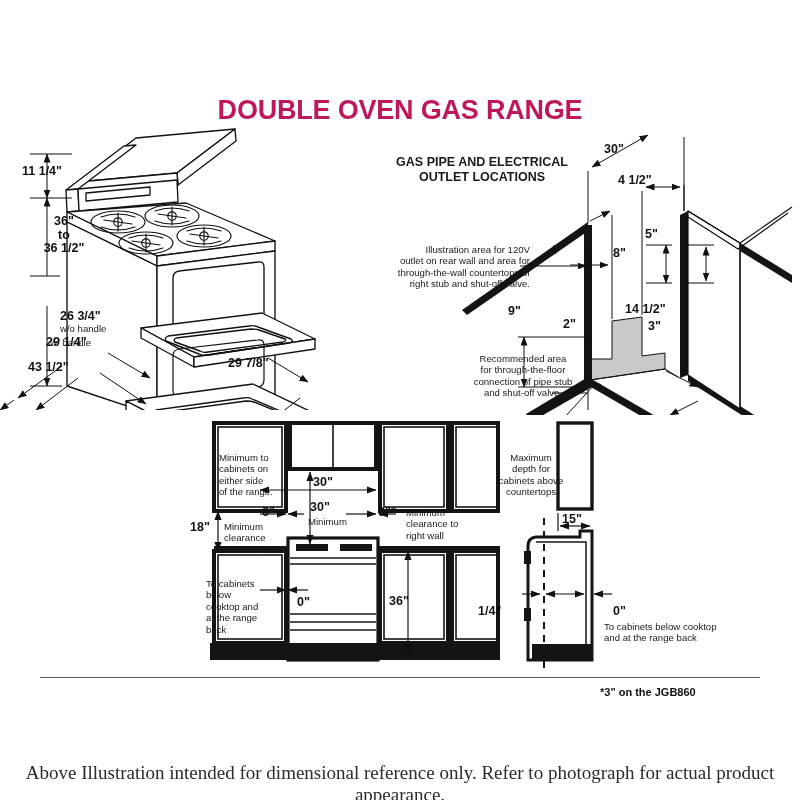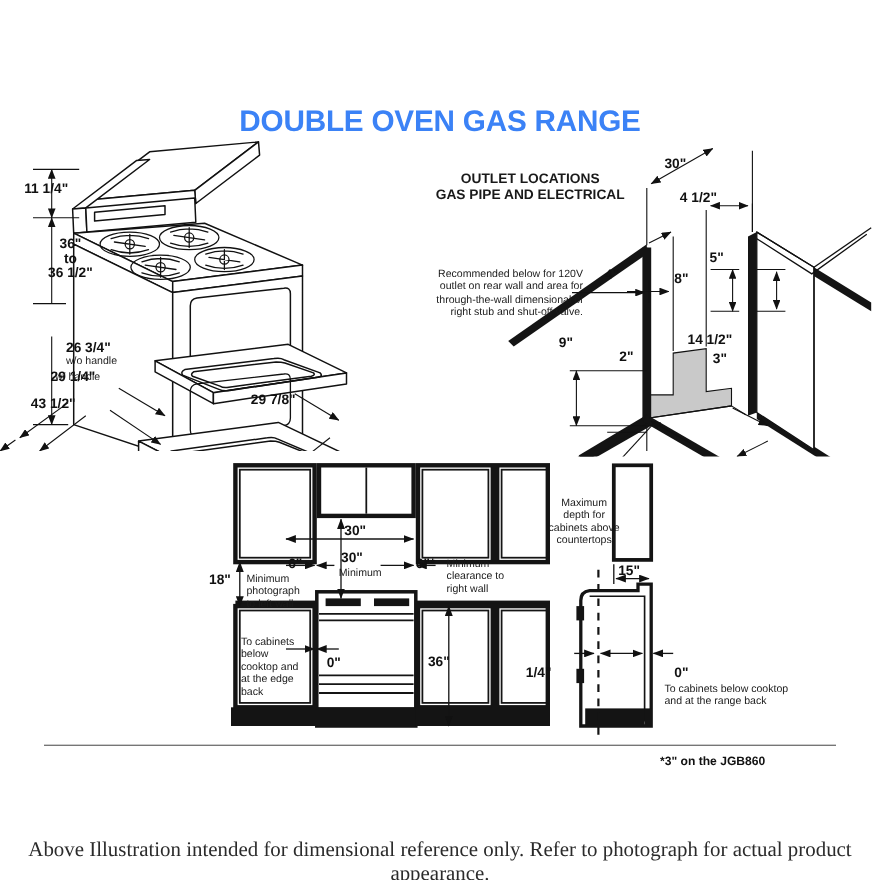--- a/index.html
+++ b/index.html
@@ -4,21 +4,21 @@
 <title>Double Oven Gas Range — Dimension Diagram</title>
 <style>
   html,body{margin:0;padding:0;background:#ffffff;}
   body{width:800px;height:800px;position:relative;overflow:hidden;
        font-family:"Liberation Sans","DejaVu Sans",sans-serif;color:#1a1a1a;}
   #root{position:relative;width:800px;height:800px;}
   svg{display:block;}
   .abs{position:absolute;}
 
   .title{position:absolute;left:0;top:95px;width:800px;text-align:center;
-         font-size:27px;font-weight:bold;letter-spacing:-0.2px;color:#3b82f6;}
+         font-size:27px;font-weight:bold;letter-spacing:-0.2px;color:#be185d;}
   .subtitle{position:absolute;left:382px;top:155px;width:200px;text-align:center;
             font-size:12.5px;font-weight:bold;line-height:15px;color:#191919;}
 
   .dim{position:absolute;font-weight:bold;font-size:12.5px;line-height:13.5px;color:#111;}
   .note{position:absolute;font-size:9.6px;line-height:11.4px;color:#1a1a1a;}
   .note.b{font-weight:normal;}
   .note.c{text-align:center;}
   .note.r{text-align:right;}
 
   .footnote{position:absolute;left:600px;top:686px;font-size:11px;font-weight:bold;color:#111;}
@@ -27,22 +27,22 @@
   .floorrule{position:absolute;left:40px;top:677px;width:720px;height:1px;background:#555;}
 </style>
 </head>
 <body>
 
 <div id="root">
 
   <div class="title">DOUBLE OVEN GAS RANGE</div>
 
   <div class="subtitle">
+    <div>GAS PIPE AND ELECTRICAL</div>
     <div>OUTLET LOCATIONS</div>
-    <div>GAS PIPE AND ELECTRICAL</div>
   </div>
 
   <svg class="abs" style="left:0;top:110px;" width="360" height="300" viewBox="0 0 360 300">
     <g fill="none" stroke="#111" stroke-width="1.35" stroke-linejoin="round" stroke-linecap="round">
 
       <path d="M78,72 L136,28 L235,19 L177,63 Z" fill="#fff"></path>
       <path d="M177,63 L235,19 L236,31 L178,75 Z" fill="#fff"></path>
       <path d="M78,72 L177,63 L178,75 L79,84 Z" fill="#fff"></path>
 
       <path d="M66,80 L124,36 L136,35 L78,79 Z" fill="#fff"></path>
@@ -242,26 +242,32 @@
   <div class="dim" style="left:618px;top:174px;">4 1/2"</div>
   <div class="dim" style="left:645px;top:228px;">5"</div>
   <div class="dim" style="left:550px;top:244px;">4"</div>
   <div class="dim" style="left:613px;top:247px;">8"</div>
   <div class="dim" style="left:508px;top:305px;">9"</div>
   <div class="dim" style="left:563px;top:318px;">2"</div>
   <div class="dim" style="left:625px;top:303px;">14 1/2"</div>
   <div class="dim" style="left:648px;top:320px;">3"</div>
 
   <div class="note r" style="left:378px;top:244px;width:152px;">
-    <div>Recommended below for 120V</div>
+    <div>Illustration area for 120V</div>
     <div>outlet on rear wall and area for</div>
-    <div>through-the-wall dimensional of</div>
+    <div>through-the-wall countertops of</div>
     <div>right stub and shut-off valve.</div>
   </div>
 
+  <div class="note c" style="left:448px;top:353px;width:150px;">
+    <div>Recommended area</div>
+    <div>for through-the-floor</div>
+    <div>connection of pipe stub</div>
+    <div>and shut-off valve.</div>
+  </div>
 
   <svg class="abs" style="left:520px;top:240px;" width="100" height="40" viewBox="0 0 100 40">
     <g stroke="#111" stroke-width="1" fill="none">
       <line x1="0" y1="26" x2="66" y2="26" marker-end="url(#ar2)"></line>
     </g>
   </svg>
 
   <svg class="abs" style="left:200px;top:418px;" width="300" height="262" viewBox="0 0 300 262">
     <defs>
       <marker id="ar3" markerWidth="8" markerHeight="6" refX="7.5" refY="3" orient="auto">
@@ -351,46 +357,52 @@
 
       <line x1="18" y1="93" x2="18" y2="133" marker-start="url(#ar3S)" marker-end="url(#ar3)"></line>
 
       <line x1="60" y1="172" x2="86" y2="172" marker-end="url(#ar3)"></line>
       <line x1="88" y1="172" x2="108" y2="172" marker-start="url(#ar3S)"></line>
 
       <line x1="208" y1="133" x2="208" y2="242" marker-start="url(#ar3S)" marker-end="url(#ar3)"></line>
     </g>
   </svg>
 
+  <div class="note" style="left:219px;top:452px;width:76px;">
+    <div>Minimum to</div>
+    <div>cabinets on</div>
+    <div>either side</div>
+    <div>of the range.</div>
+  </div>
 
   <div class="dim" style="left:313px;top:476px;">30"</div>
   <div class="dim" style="left:310px;top:501px;">30"</div>
   <div class="note" style="left:308px;top:516px;">Minimum</div>
 
   <div class="dim" style="left:262px;top:506px;">6"</div>
   <div class="note" style="left:224px;top:521px;width:66px;">
     <div>Minimum</div>
-    <div>photograph</div>
+    <div>clearance</div>
     <div>to left wall</div>
   </div>
 
   <div class="dim" style="left:378px;top:506px;">6"*</div>
   <div class="note" style="left:406px;top:507px;width:70px;">
     <div>Minimum</div>
     <div>clearance to</div>
     <div>right wall</div>
   </div>
 
   <div class="dim" style="left:190px;top:521px;">18"</div>
 
-  <div class="note" style="left:219px;top:578px;width:64px;">
+  <div class="note" style="left:206px;top:578px;width:64px;">
     <div>To cabinets</div>
     <div>below</div>
     <div>cooktop and</div>
-    <div>at the edge</div>
+    <div>at the range</div>
     <div>back</div>
   </div>
 
   <div class="dim" style="left:297px;top:596px;">0"</div>
   <div class="dim" style="left:389px;top:595px;">36"</div>
 
   <svg class="abs" style="left:500px;top:418px;" width="260" height="262" viewBox="0 0 260 262">
     <defs>
       <marker id="ar4" markerWidth="8" markerHeight="6" refX="7.5" refY="3" orient="auto">
         <polygon points="0,0 8,3 0,6" fill="#111"></polygon>

